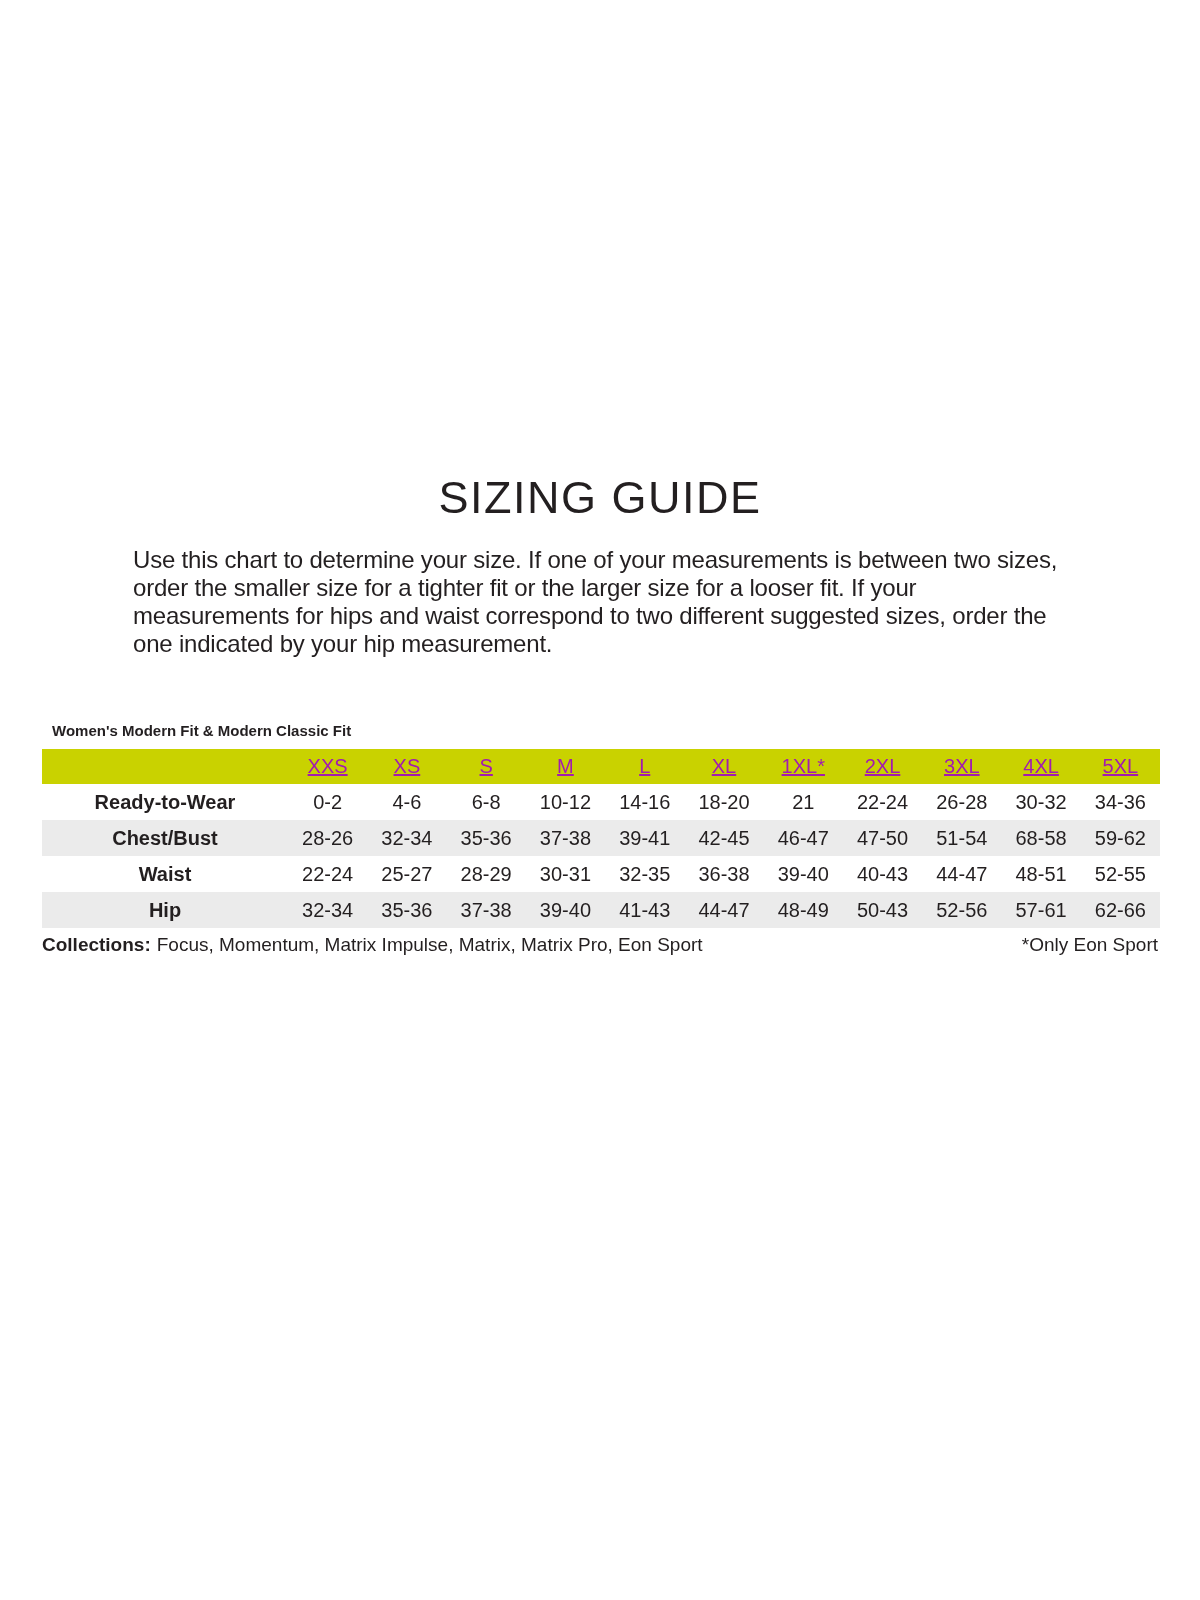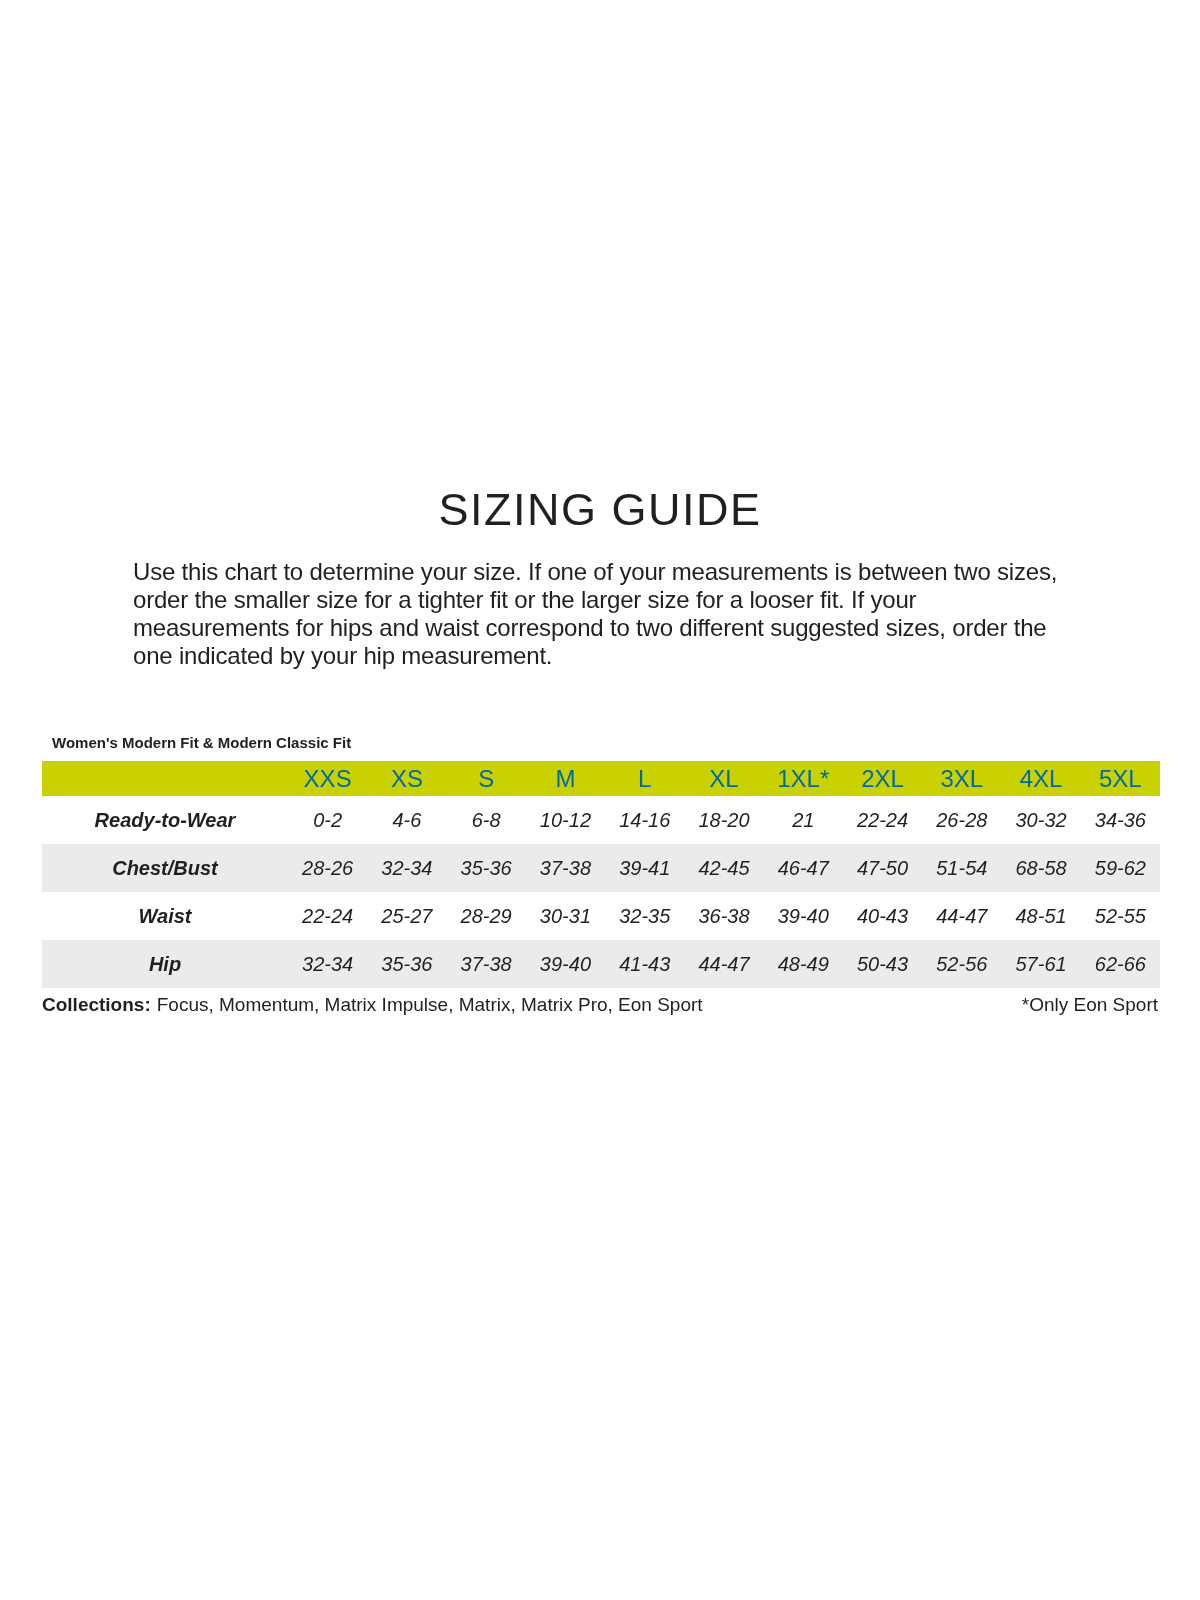--- a/index.html
+++ b/index.html
@@ -13,21 +13,21 @@
     font-family: "Liberation Sans", sans-serif;
     color: var(--text, #231f20);
     position: relative;
     overflow: hidden;
   }
   .page {
     width: 1200px;
     height: 1600px;
   }
   .title {
-    margin: 16px;
+    margin: 4px;
     padding-top: 468px;
     text-align: center;
     font-size: 45px;
     font-weight: 400;
     letter-spacing: 1.5px;
     color: var(--text, #231f20);
   }
   .intro {
     margin: 22px auto 0 133px;
     width: 925px;
@@ -49,29 +49,29 @@
   .header-row, .row {
     display: grid;
     grid-template-columns: 246px repeat(11, 1fr);
     align-items: center;
   }
   .header-row {
     background: var(--band, #c9d200);
     height: 35px;
   }
   .header-row .cell {
-    color: #0369a1;
-    font-size: 24px;
+    color: #a21caf;
+    font-size: 20px;
     font-weight: 400;
     text-align: center;
+    text-decoration: underline;
   }
   .row {
-    height: 48px;
+    height: 36px;
     background: #ffffff;
-    font-style: italic;
   }
   .row.alt {
     background: var(--altrow, #ebebeb);
   }
   .cell {
     text-align: center;
     font-size: 20px;
     white-space: nowrap;
   }
   .row-label {

